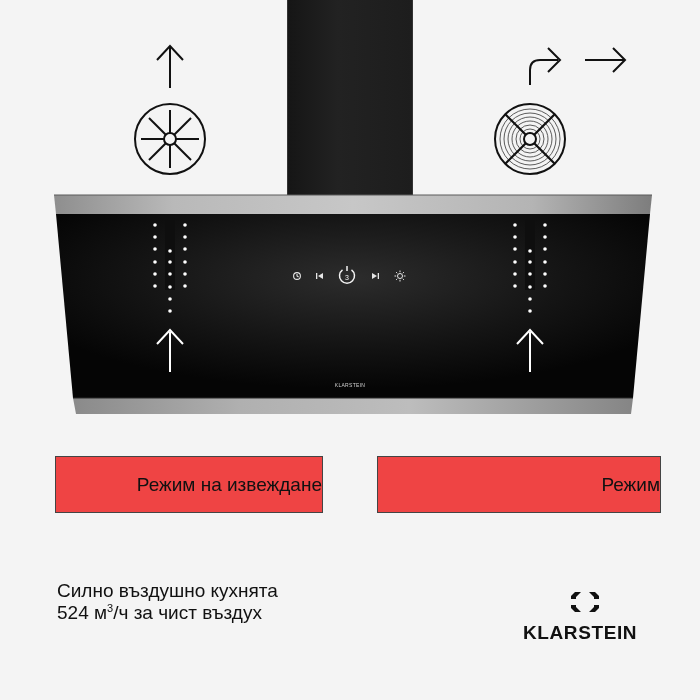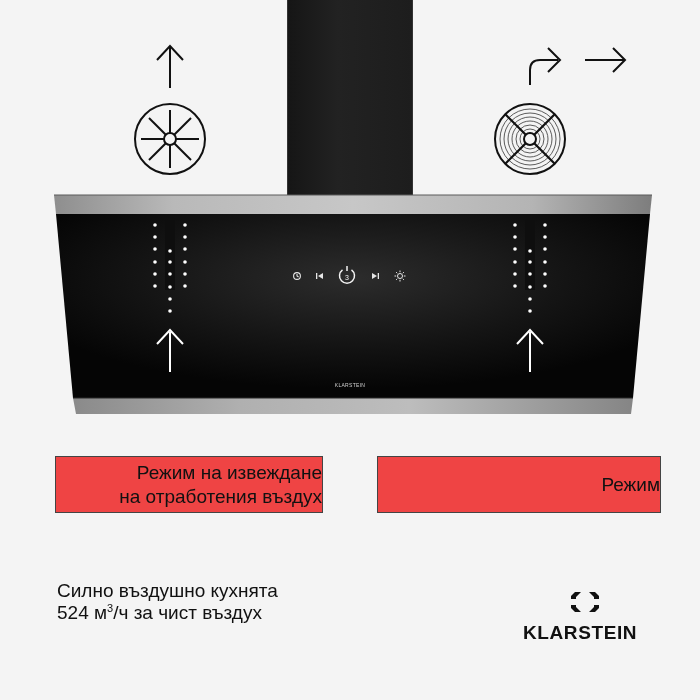--- a/index.html
+++ b/index.html
@@ -227,21 +227,20 @@
     <circle cx="42" cy="99" r="6" stroke="#111" stroke-width="2" fill="#f4f4f4"></circle>
     <line x1="17.3" y1="74.3" x2="37.8" y2="94.8" stroke="#111" stroke-width="2.2"></line>
     <line x1="46.2" y1="103.2" x2="66.7" y2="123.7" stroke="#111" stroke-width="2.2"></line>
     <line x1="66.7" y1="74.3" x2="46.2" y2="94.8" stroke="#111" stroke-width="2.2"></line>
     <line x1="37.8" y1="103.2" x2="17.3" y2="123.7" stroke="#111" stroke-width="2.2"></line>
   </g>
 </svg>
 
 <div class="abs mode-box box-left">
   <span>Режим на извеждане</span>
-  <span>на отработения въздух</span>
 </div>
 <div class="abs mode-box box-right">
   <span>Режим</span>
 </div>
 
 <div class="abs feature">
   <div>Силно въздушно кухнята</div>
   <div>
     <span>524</span>
     <span><span>м</span><sup>3</sup></span><span>/ч за чист въздух</span>

